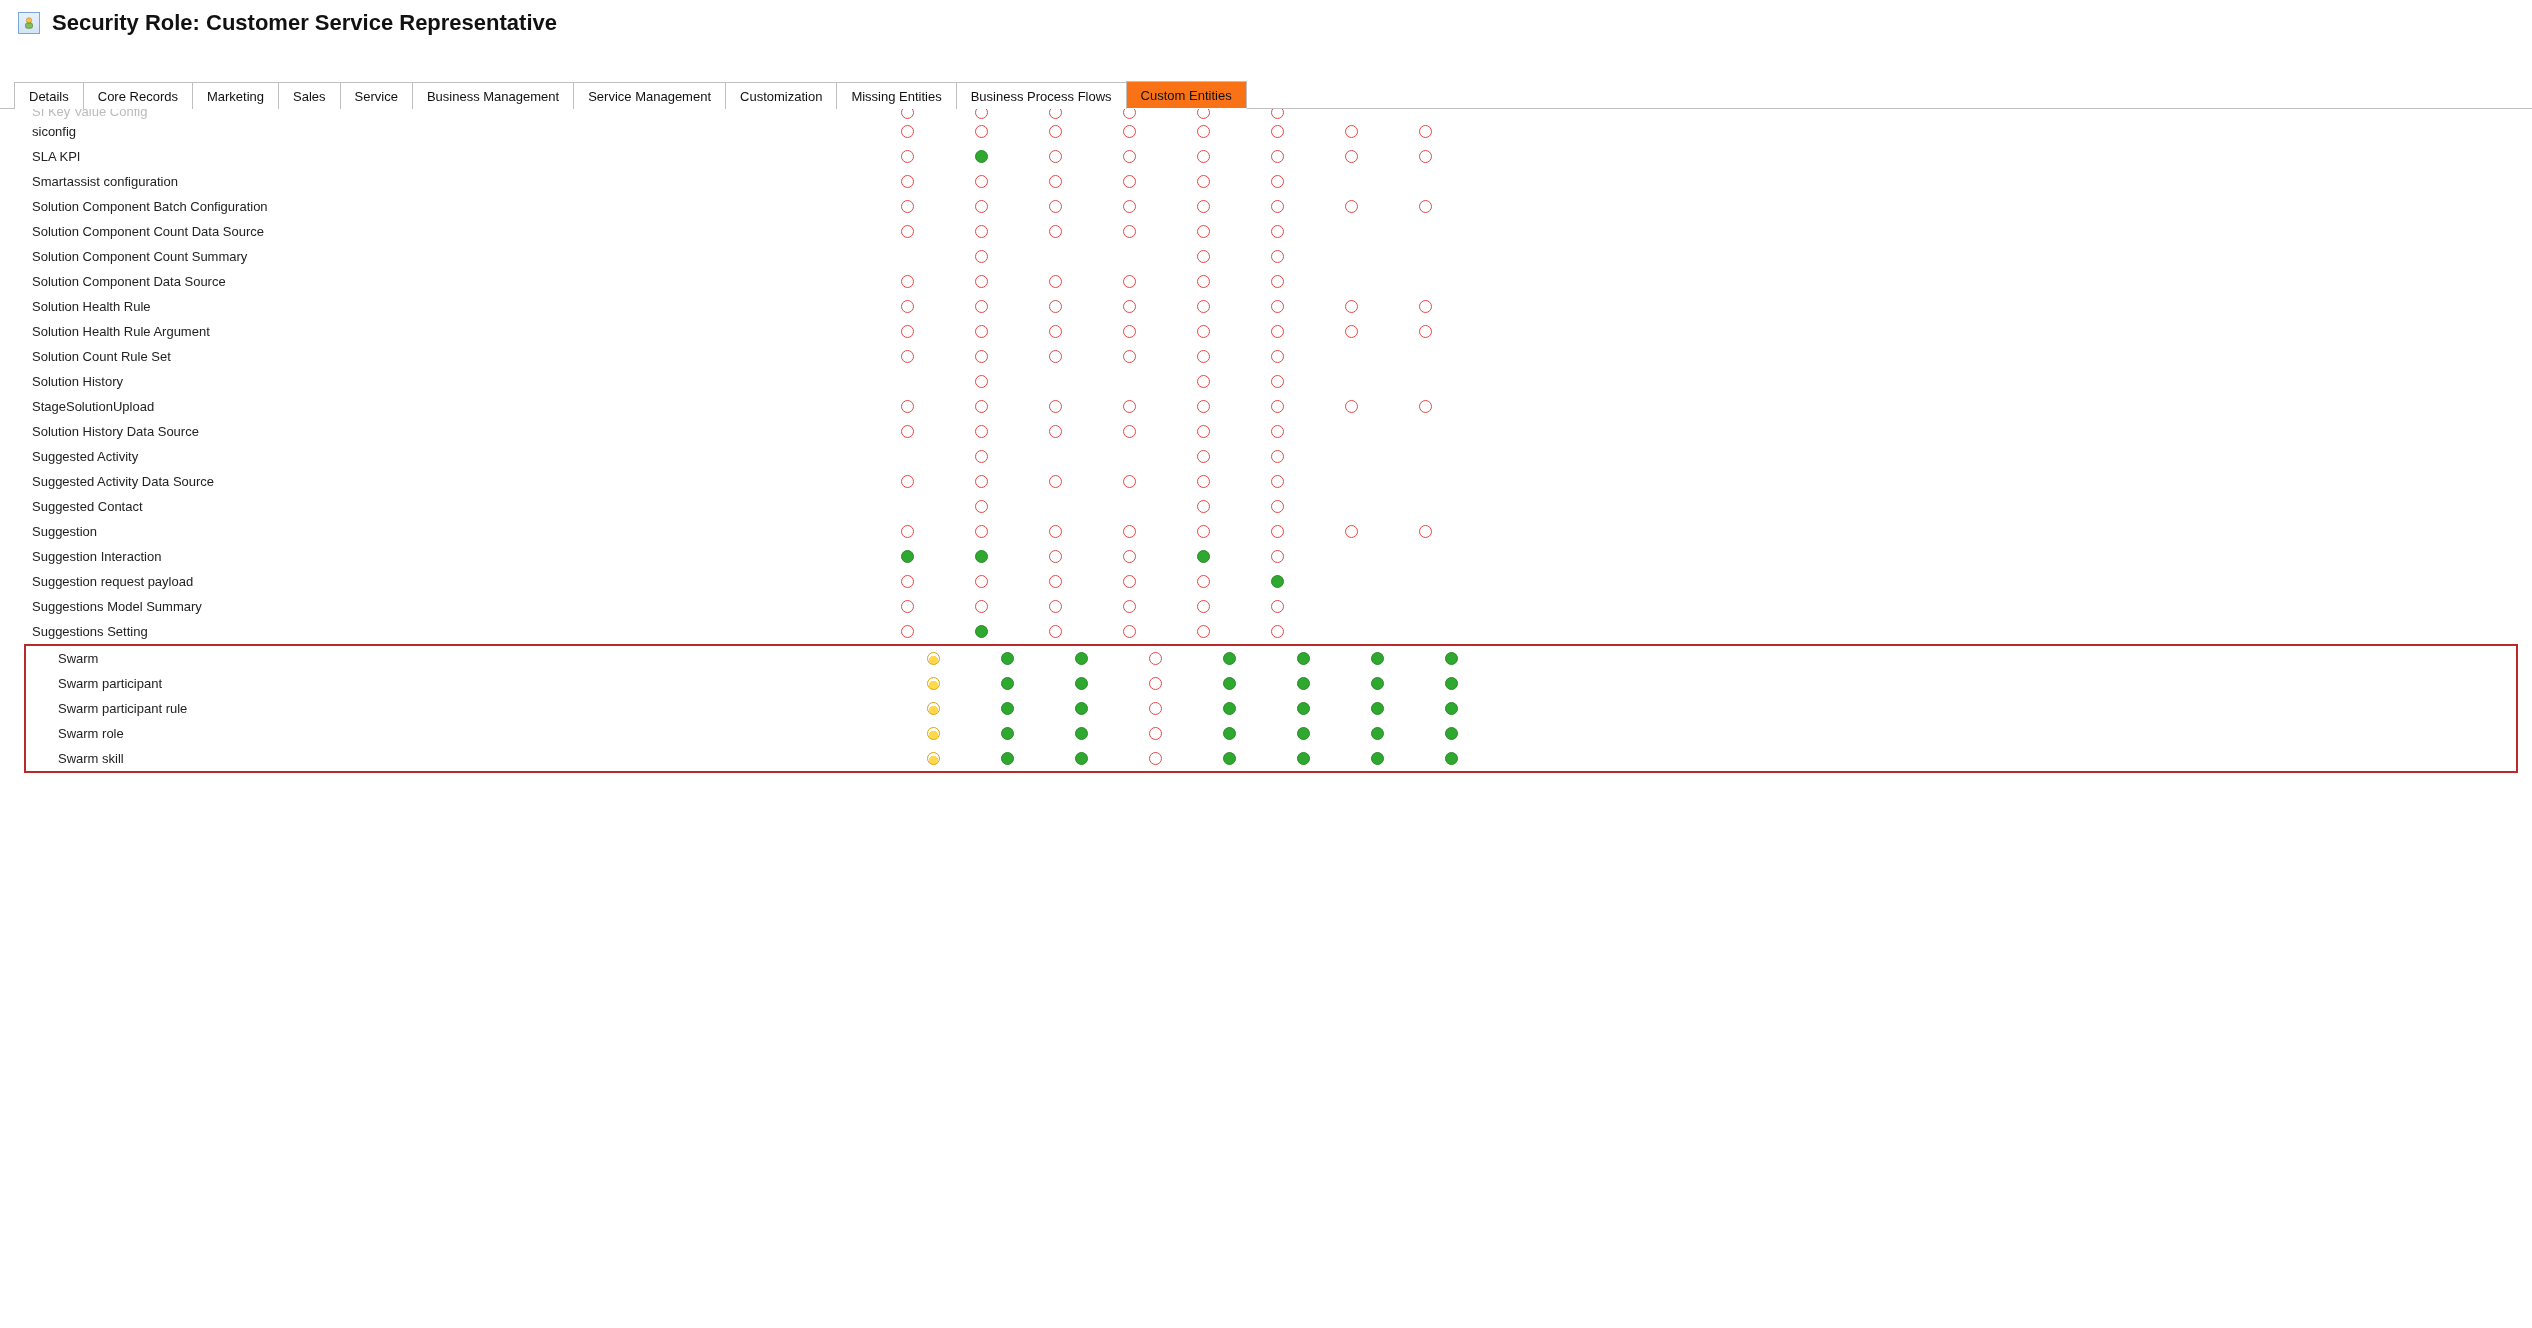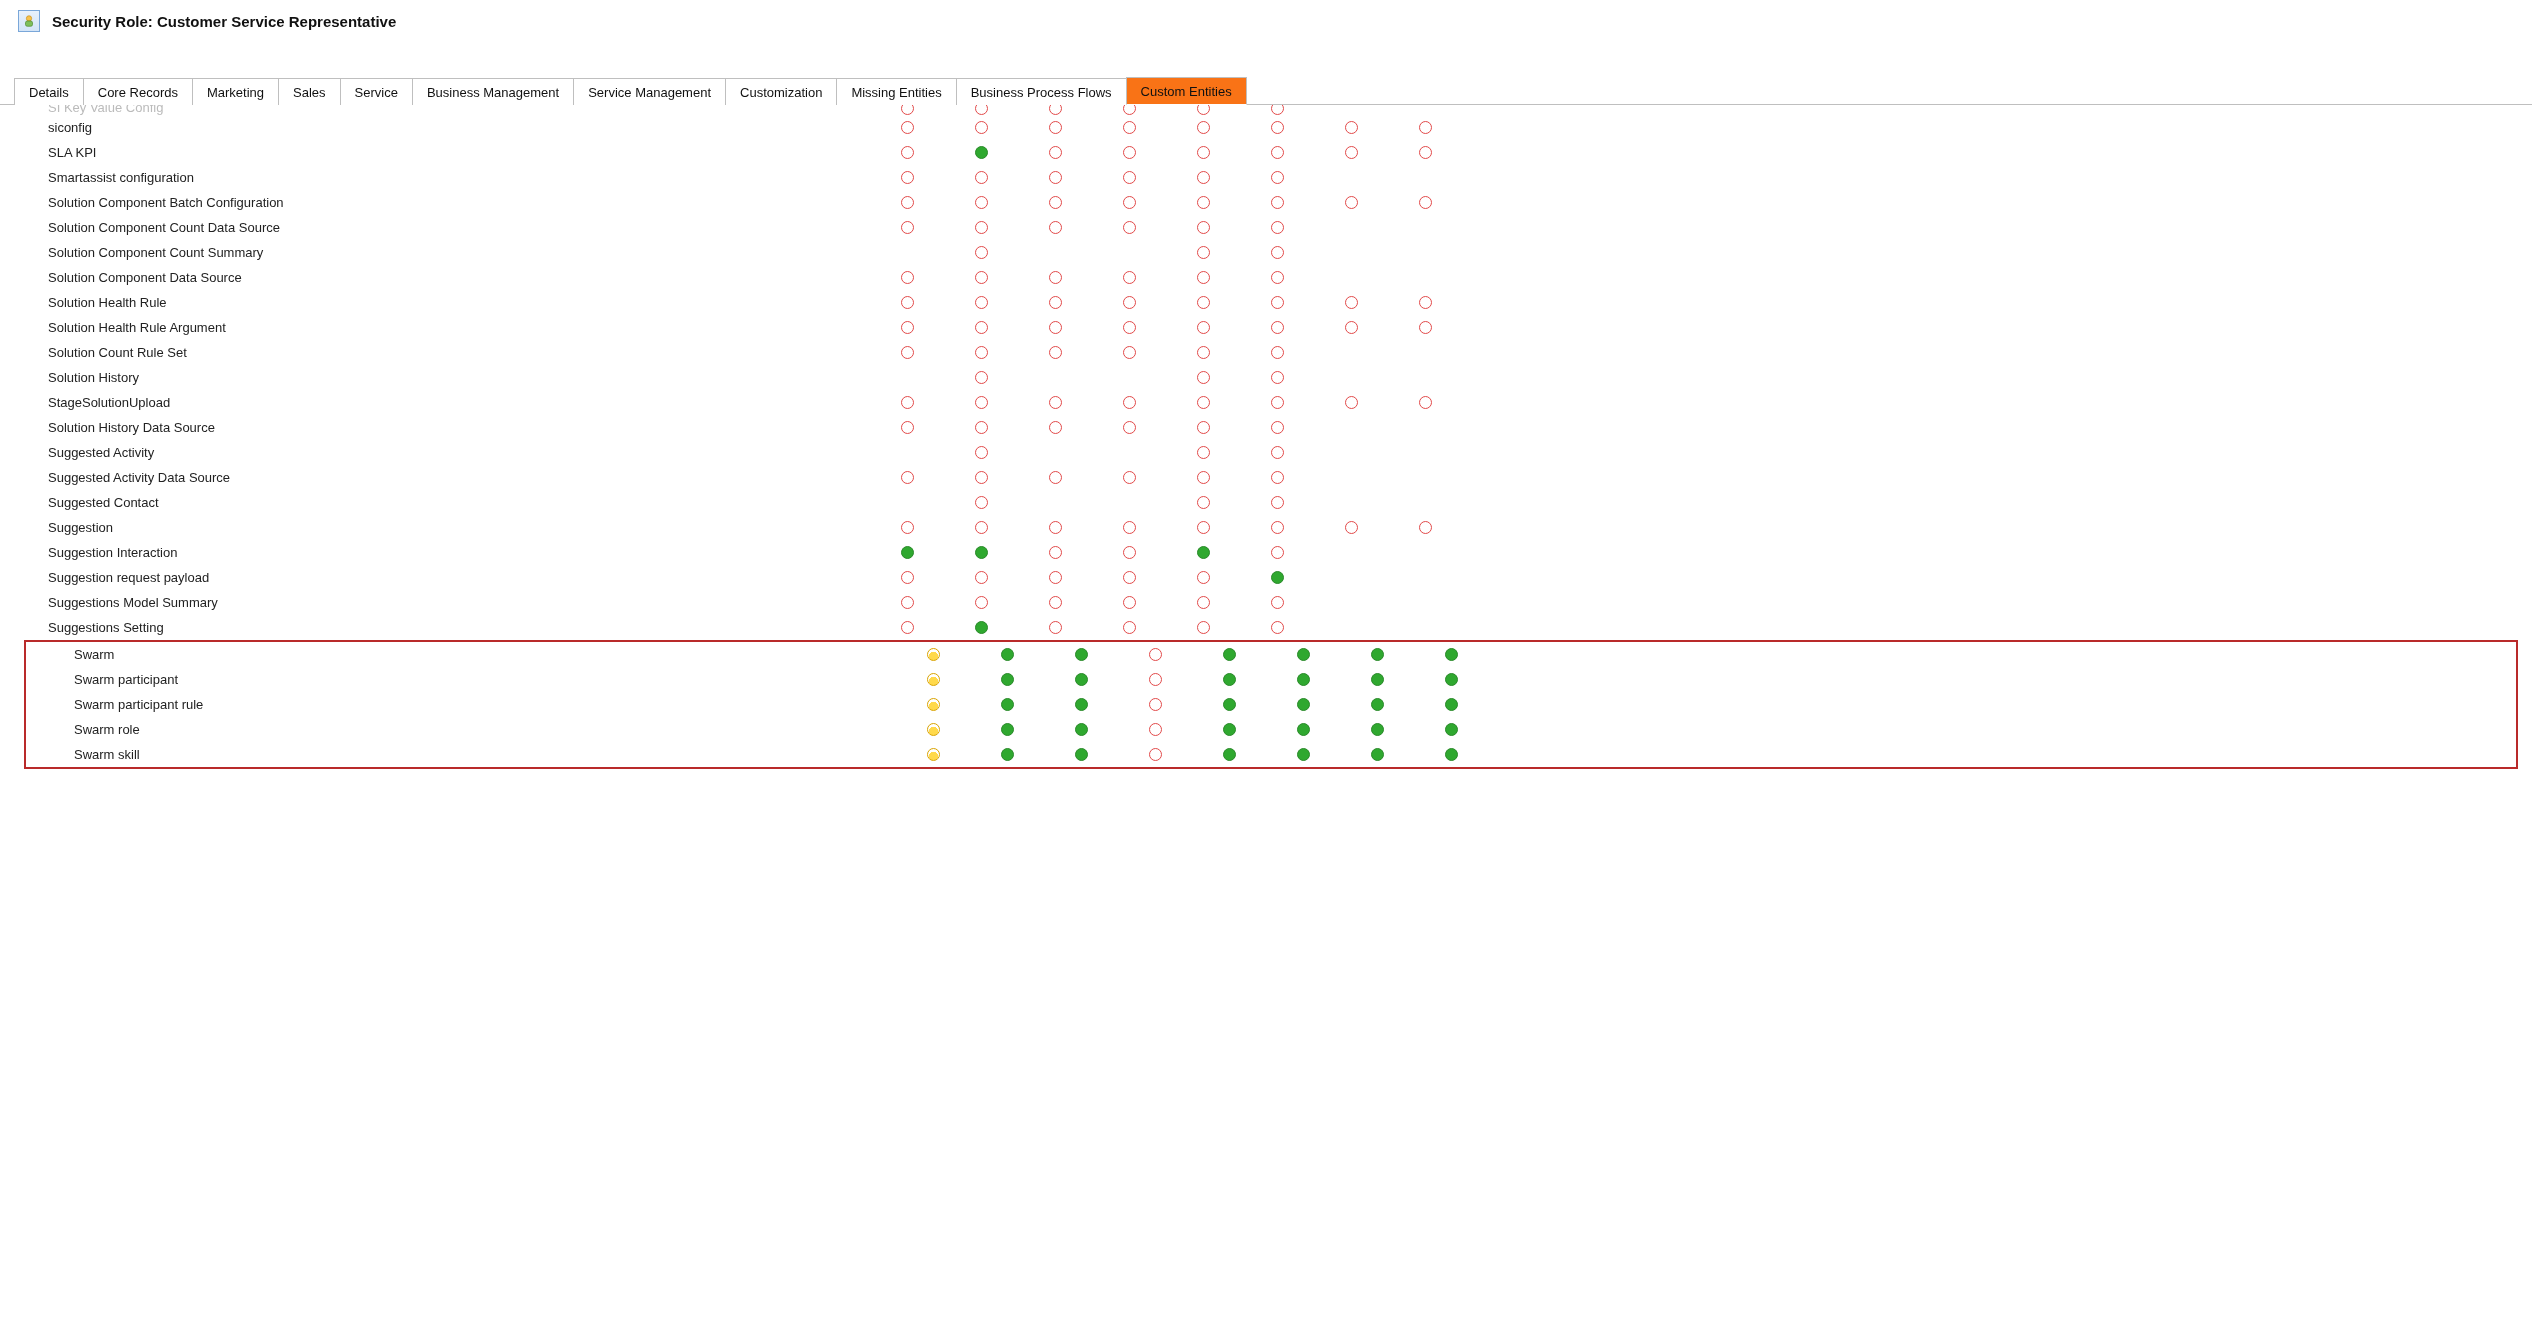--- a/index.html
+++ b/index.html
@@ -21,21 +21,21 @@
       border: 1px solid #7aa7d9;
       background: linear-gradient(#e8f1fb, #d3e4f7);
       margin-right: 12px;
       position: relative;
       display: flex;
       align-items: center;
       justify-content: center;
     }
     .header-icon svg { width: 14px; height: 14px; }
     .header-title {
-      font-size: 15px;
+      font-size: 22px;
       font-weight: 700;
       color: #111;
     }
     .tab-bar {
       display: flex;
       align-items: center;
       padding-left: 14px;
       border-bottom: 1px solid #bfbfbf;
       margin-top: 30px;
     }
@@ -59,21 +59,21 @@
     .grid {
       padding: 0;
     }
     .row {
       display: flex;
       align-items: center;
       height: 25px;
     }
     .row-label {
       flex: 0 0 870px;
-      padding-left: 48px;
+      padding-left: 32px;
       font-size: 13px;
       color: #222;
       white-space: nowrap;
     }
     .cells {
       display: flex;
     }
     .cell {
       width: 74px;
       display: flex;

